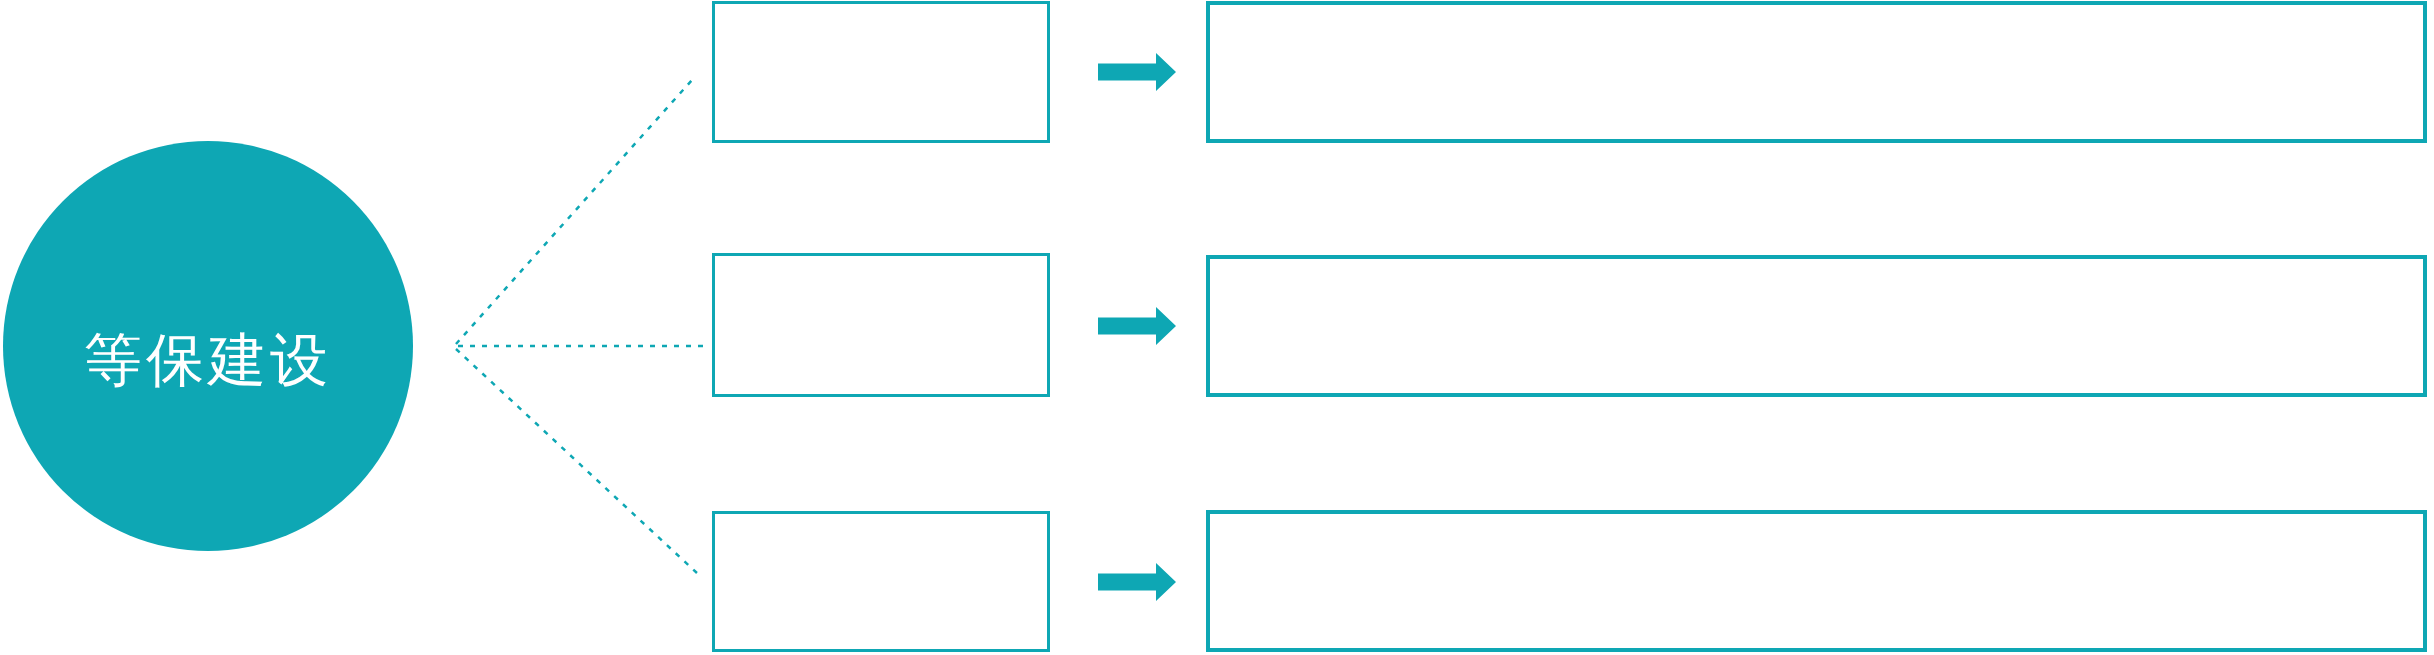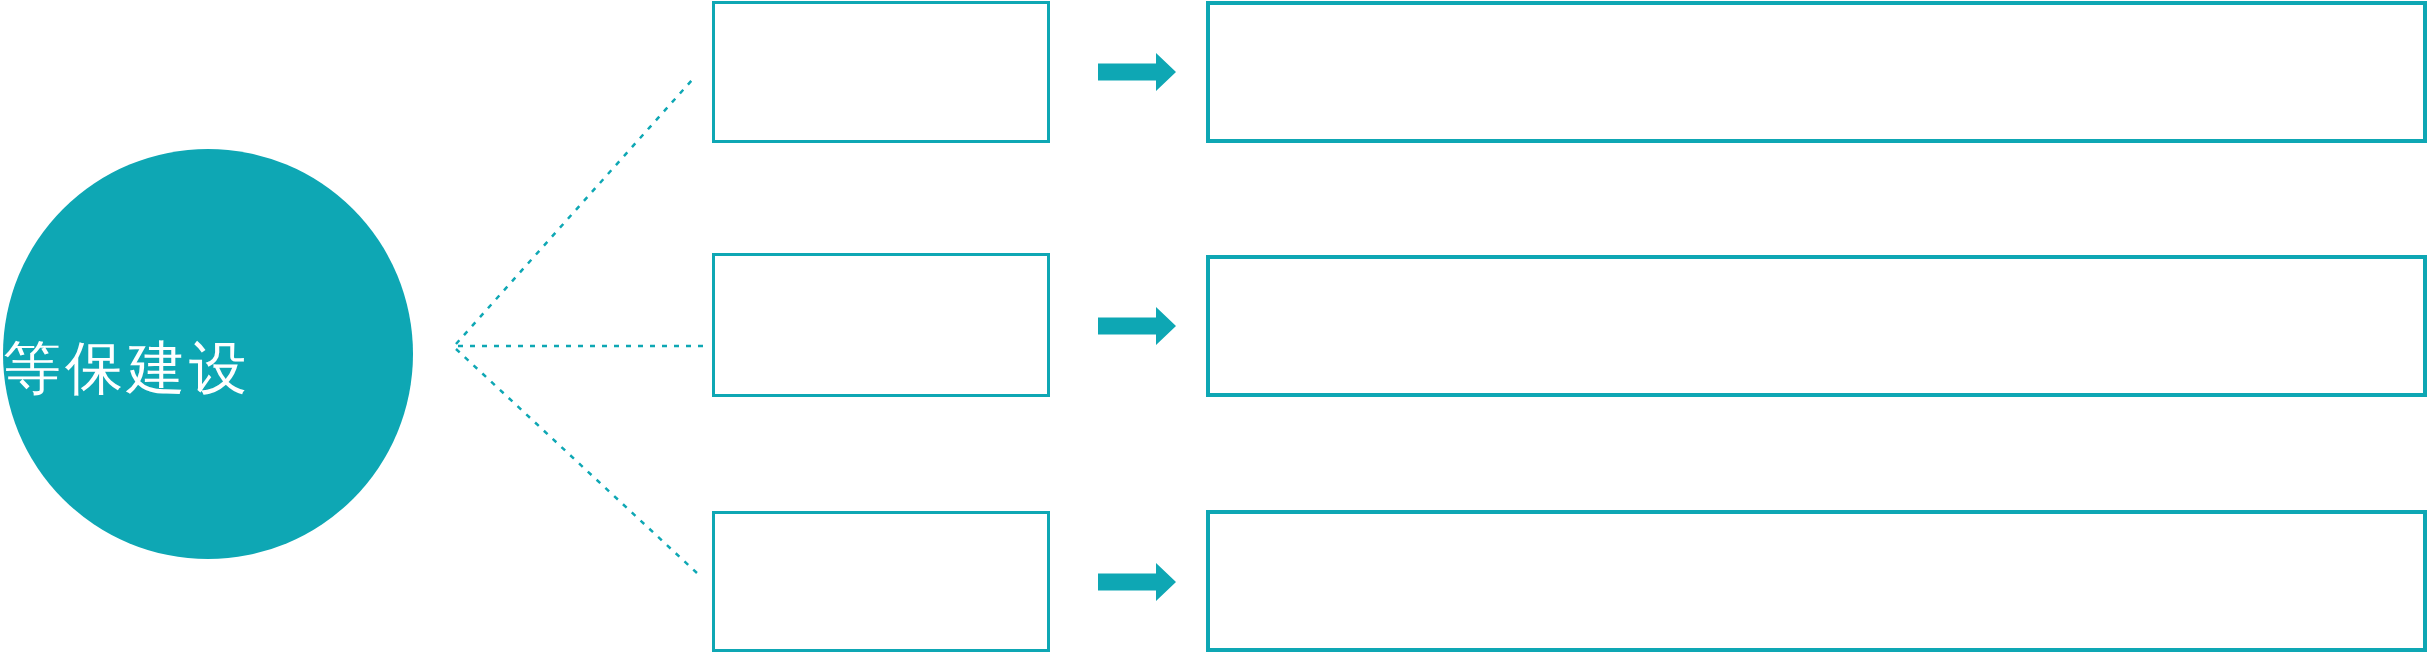--- a/index.html
+++ b/index.html
@@ -12,28 +12,28 @@
     width: 2434px;
     height: 655px;
     background: #ffffff;
     overflow: hidden;
   }
 
   
   .hub {
     position: absolute;
     left: 3px;
-    top: 149px;
+    top: 141px;
     width: 410px;
     height: 410px;
     border-radius: 50%;
     background: var(--accent);
     display: flex;
     align-items: center;
-    justify-content: flex-start;
+    justify-content: center;
   }
   .hub-label {
     color: #ffffff;
     font-size: 58px;
     font-weight: 300;
     line-height: 77px;
     letter-spacing: 4px;
     text-align: center;
     padding-top: 26px;
   }

